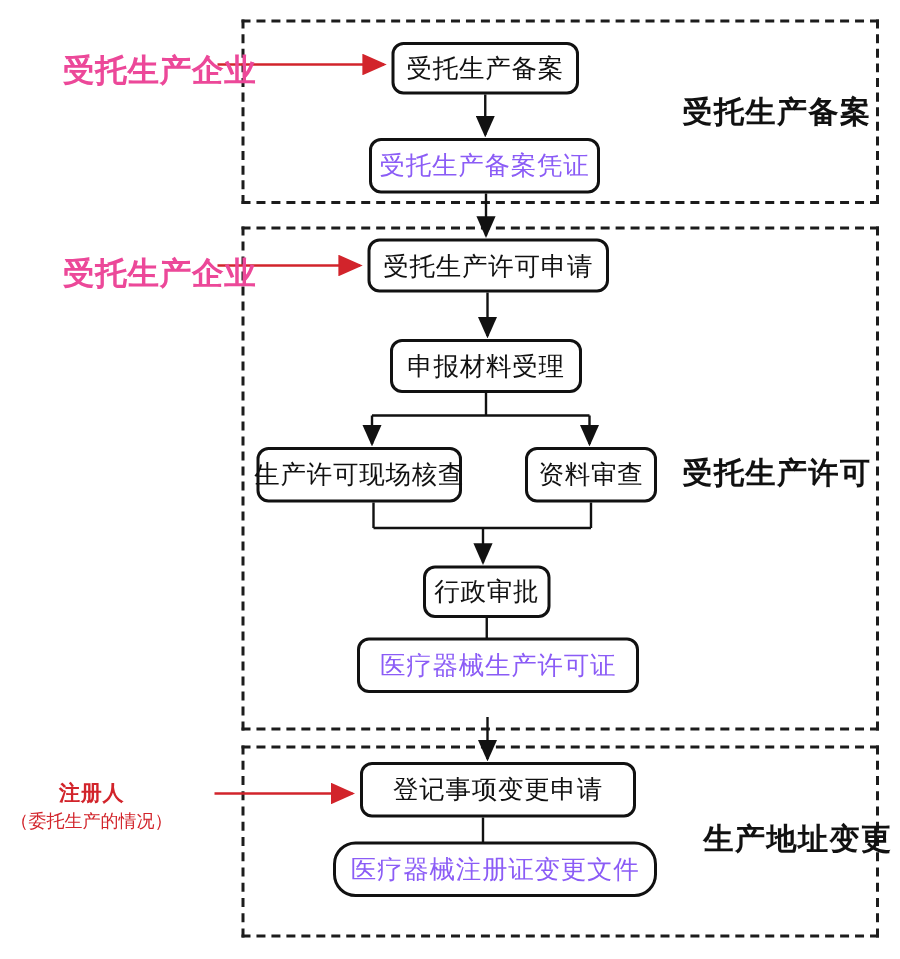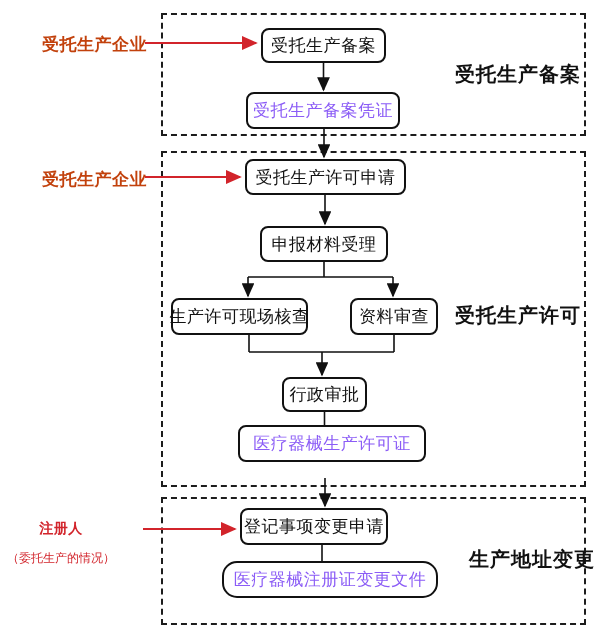--- a/index.html
+++ b/index.html
@@ -29,34 +29,34 @@
   }
   .node.red{color:#8b5cf6;}
   .n1{left:261px;top:28px;width:125px;height:35px;}
   .n2{left:246px;top:92px;width:154px;height:37px;}
   .n3{left:245px;top:159px;width:161px;height:36px;}
   .n4{left:260px;top:226px;width:128px;height:36px;}
   .n5{left:171px;top:298px;width:137px;height:37px;}
   .n6{left:350px;top:298px;width:88px;height:37px;}
   .n7{left:282px;top:377px;width:85px;height:35px;}
   .n8{left:238px;top:425px;width:188px;height:37px;}
-  .n9{left:240px;top:508px;width:148px;height:37px;}
+  .n9{left:240px;top:508px;width:184px;height:37px;}
   .n10{left:222px;top:561px;width:216px;height:37px;border-radius:15px;}
   .side-label{
-    position:absolute;color:#c2410c;font-weight:bold;font-size:17px;
+    position:absolute;color:#ec4899;font-weight:bold;font-size:21px;
     letter-spacing:0.5px;z-index:3;white-space:nowrap;
   }
   .lbl1{left:42px;top:33px;}
   .lbl2{left:42px;top:168px;}
   .side-label-group{
     position:absolute;left:4px;top:520px;width:114px;text-align:center;
     color:#d2242b;z-index:3;
   }
   .side-label-group .t{font-size:14px;font-weight:bold;letter-spacing:0.5px;}
-  .side-label-group .sub{font-size:12px;margin-top:12px;white-space:nowrap;}
+  .side-label-group .sub{font-size:12px;margin-top:1px;white-space:nowrap;}
 </style>
 </head>
 <body>
 
 <div class="canvas">
 
   <div class="section s1"></div>
   <div class="section s2"></div>
   <div class="section s3"></div>
 

